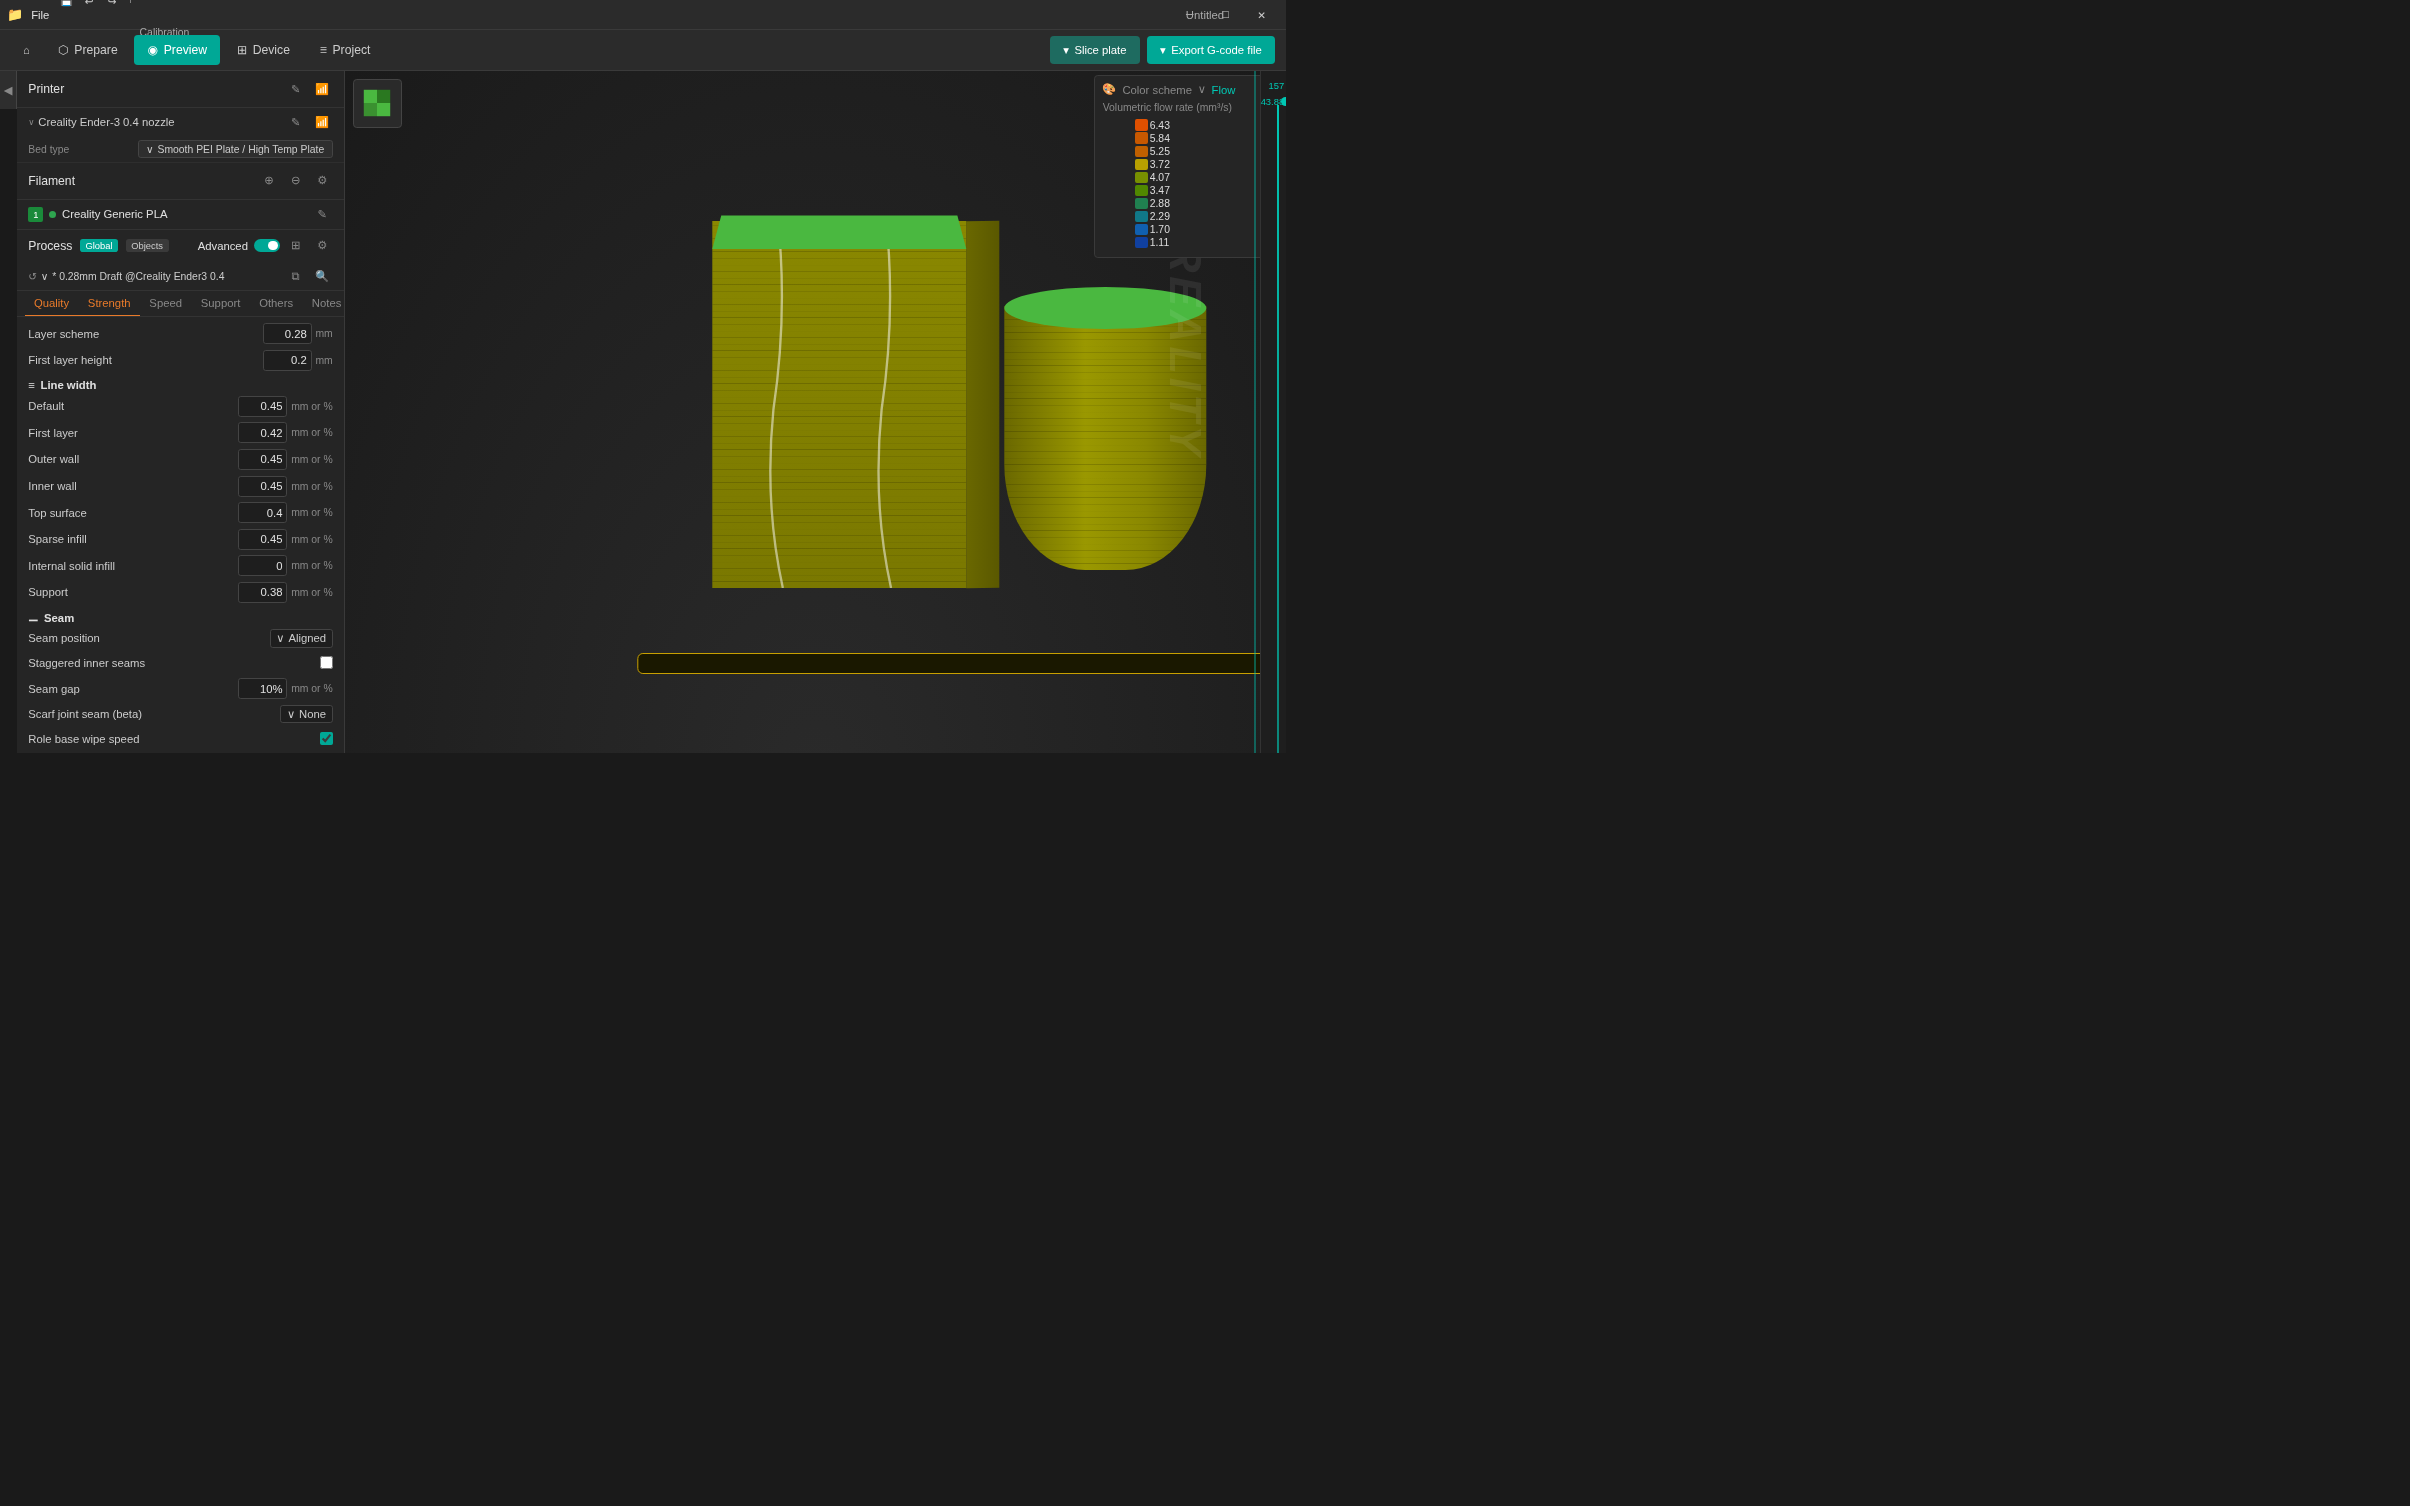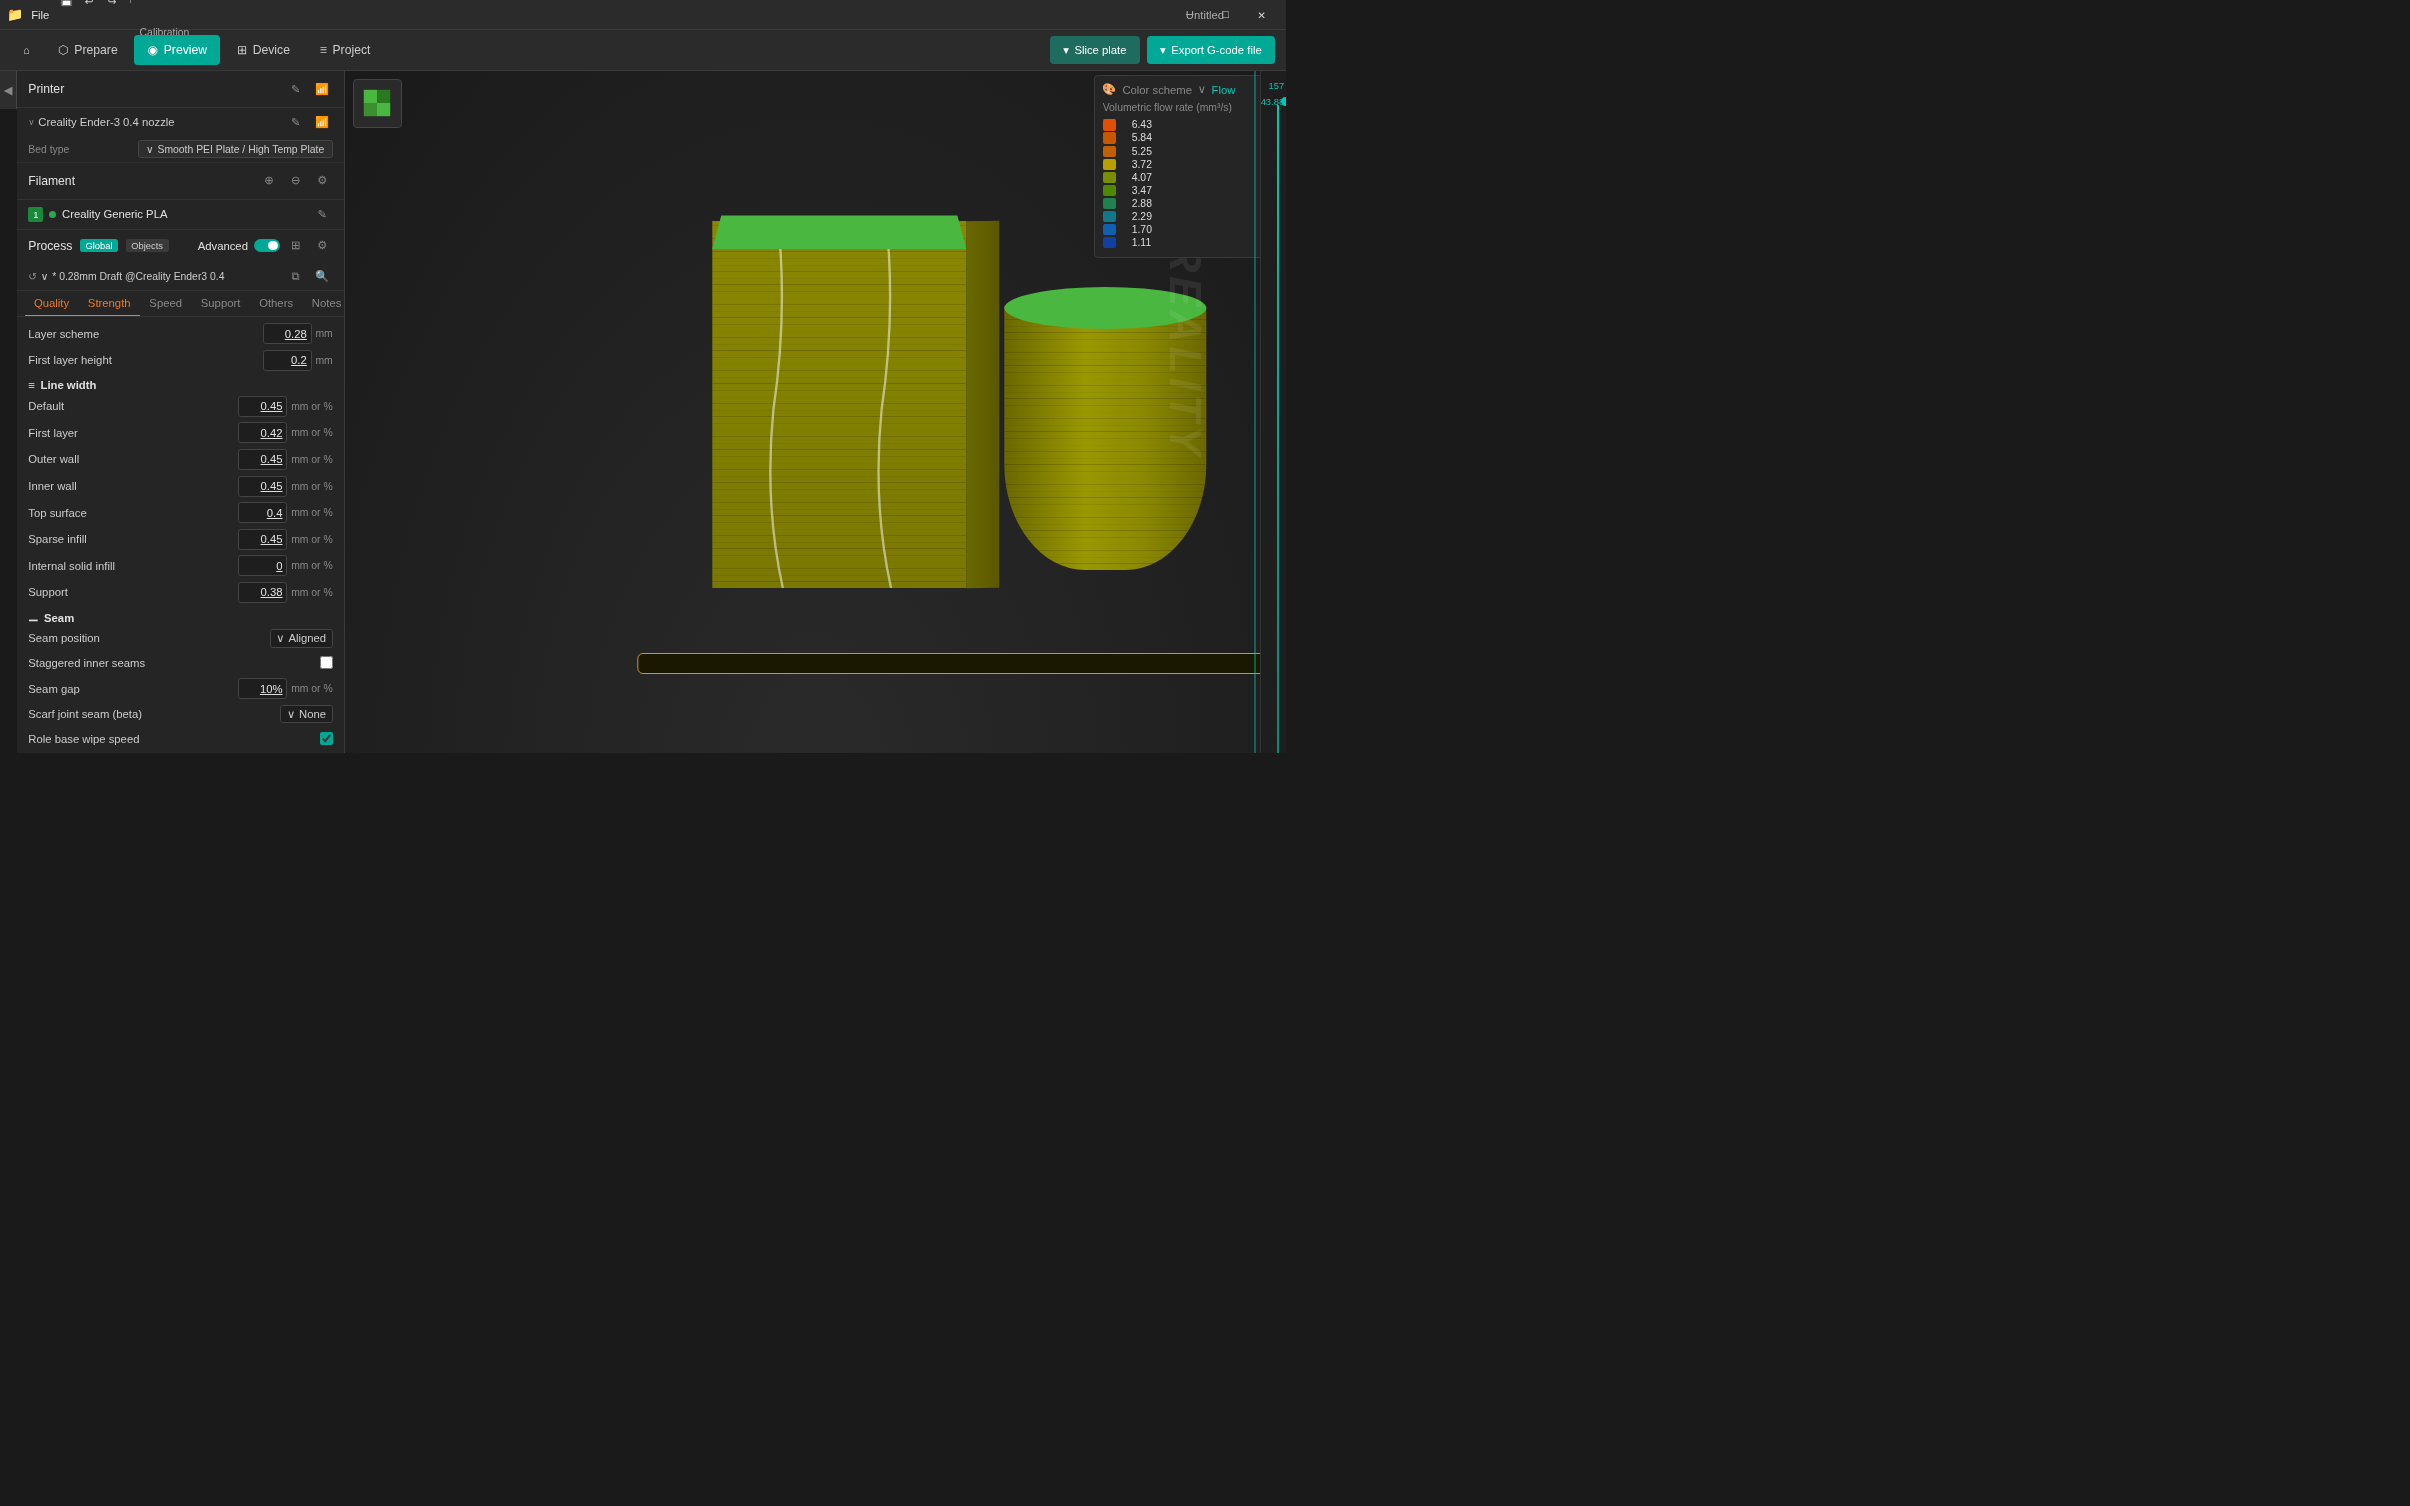--- a/index.html
+++ b/index.html
@@ -370,21 +370,20 @@
     .setting-input {
       width: 49px;
       height: 21px;
       background: #1e1e1e;
       border: 0.9px solid #444;
       border-radius: 2.8px;
       color: #e0e0e0;
       font-size: 11.3px;
       text-align: right;
       padding: 0 3.8px;
-      text-decoration: underline;
     }
     .setting-unit {
       font-size: 10.4px;
       color: #888;
       min-width: 38px;
     }
     .setting-unit-small {
       font-size: 10.4px;
       color: #888;
     }
@@ -544,23 +543,24 @@
     }
     .color-scheme-title-part { color: #888; }
     .cs-flow { color: #00c8b4; }
     .cs-subtitle {
       font-size: 10.4px;
       color: #888;
       margin-bottom: 5.6px;
     }
     .cs-entry {
       display: flex;
-      align-items: flex-start;
-      gap: 16px;
+      align-items: flex-end;
+      gap: 2px;
       padding: 0.9px 0;
+      margin-left: 32px;
     }
     .cs-color-bar {
       width: 13px;
       height: 11.3px;
       border-radius: 1.9px;
     }
     .cs-value {
       font-size: 10.4px;
       color: #ddd;
     }

